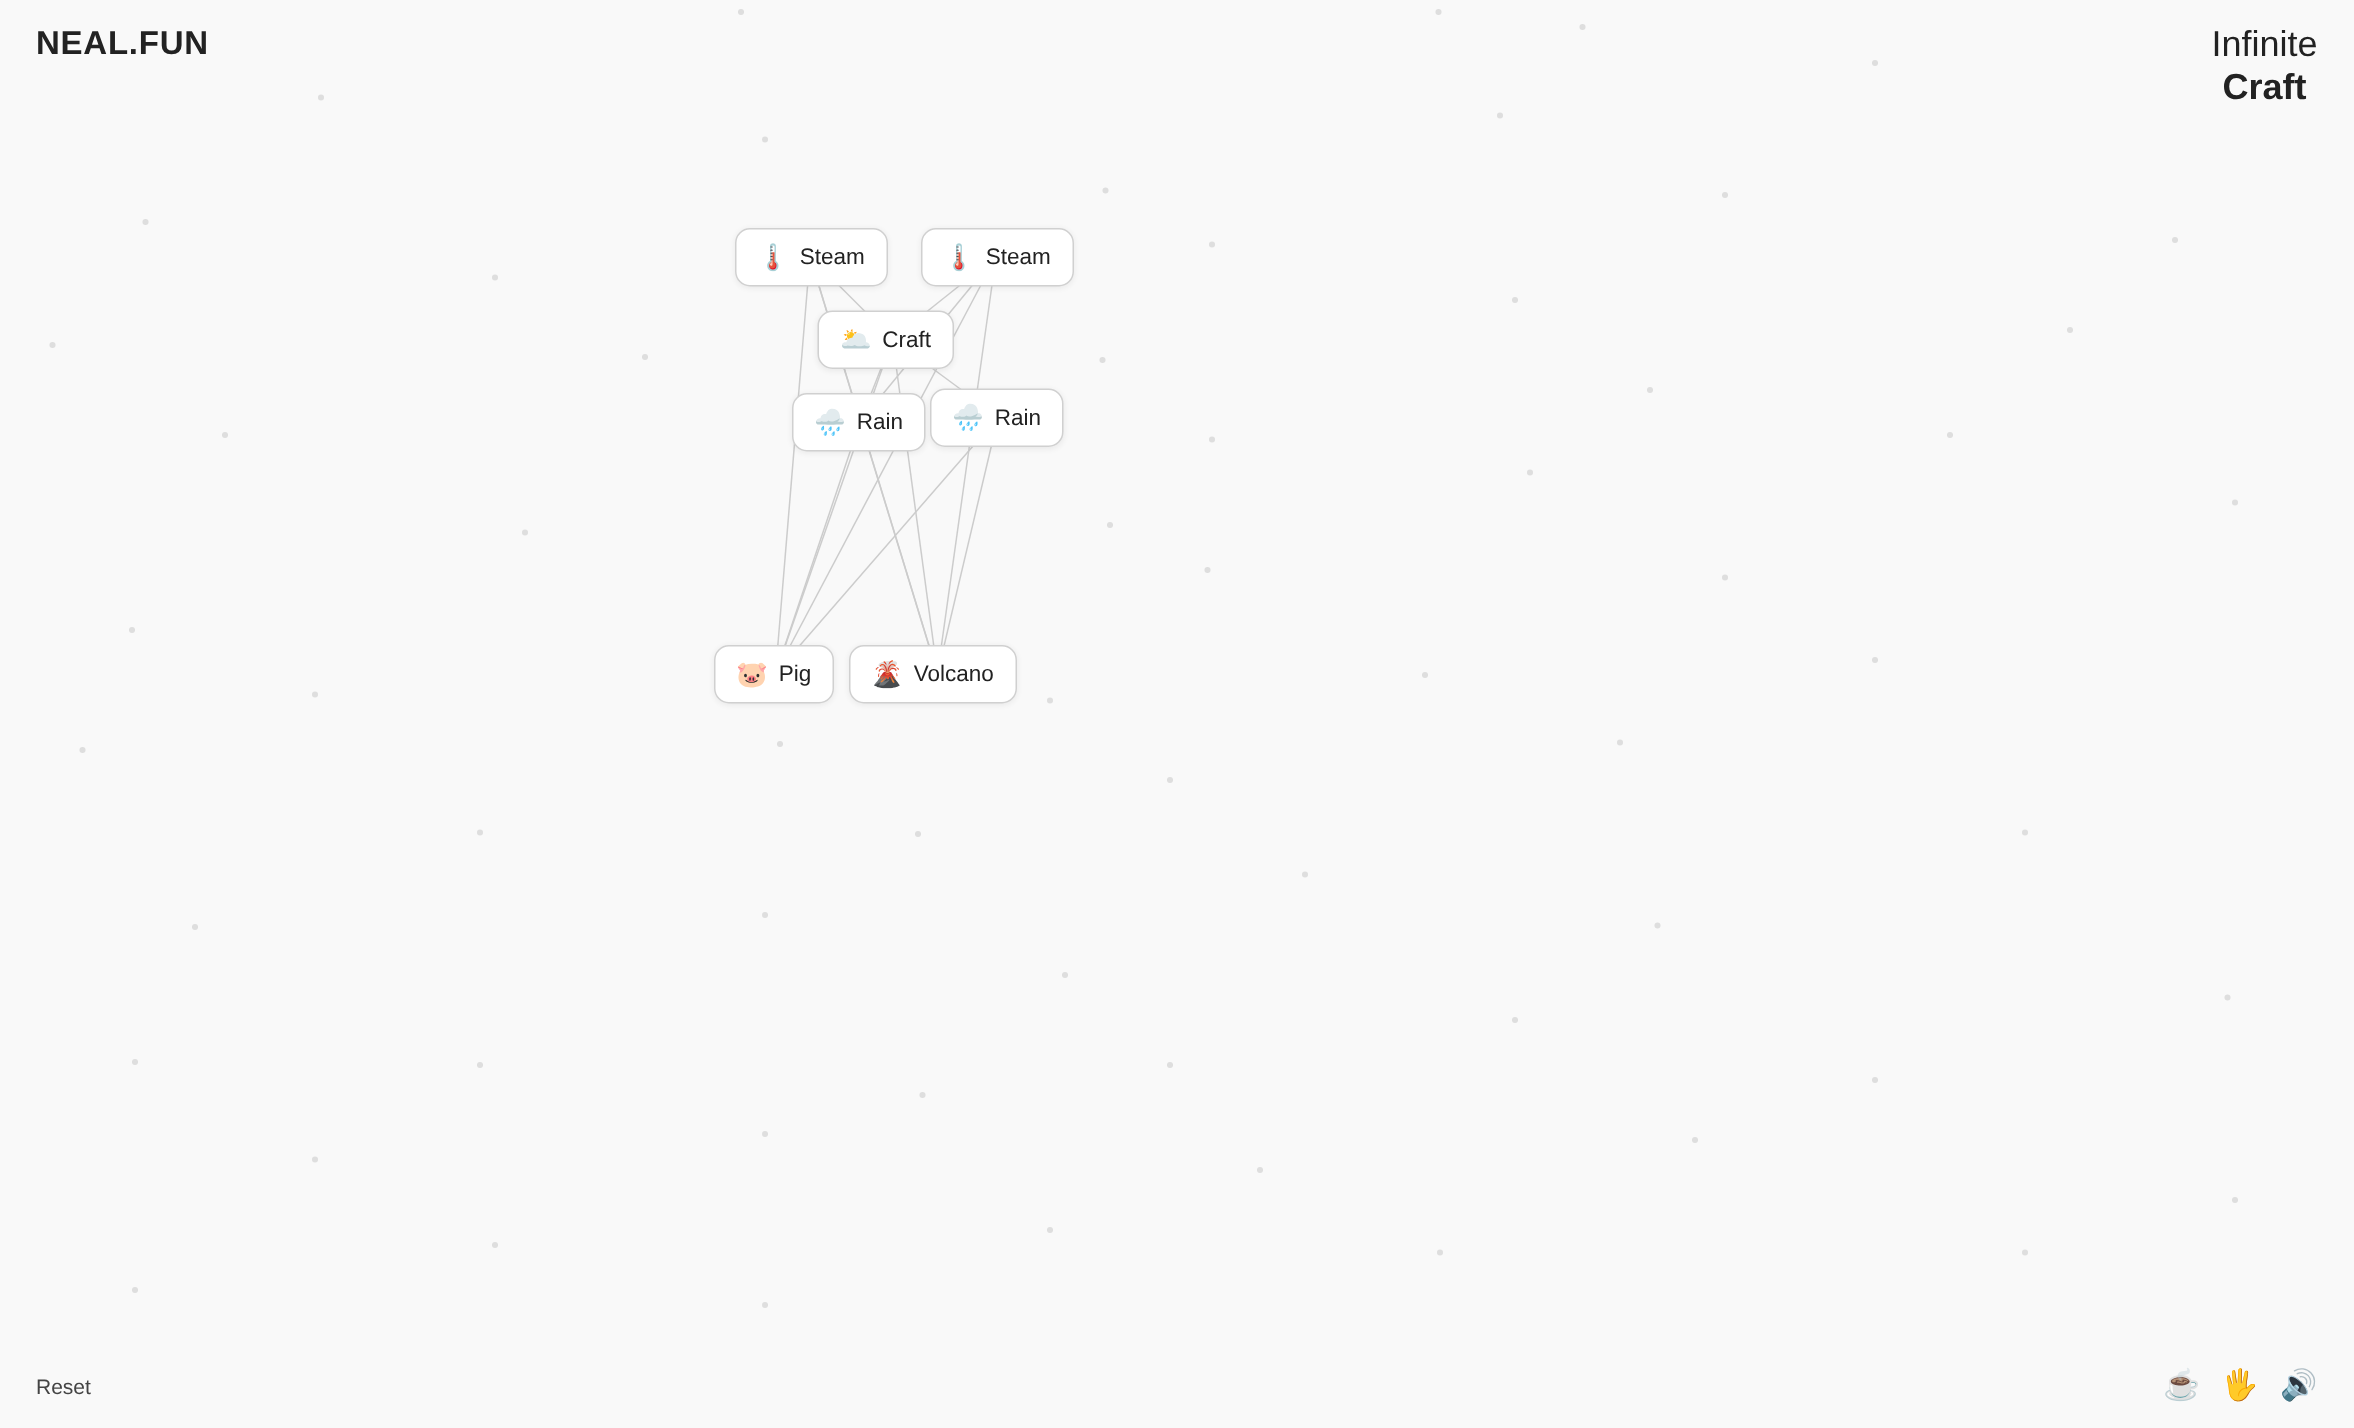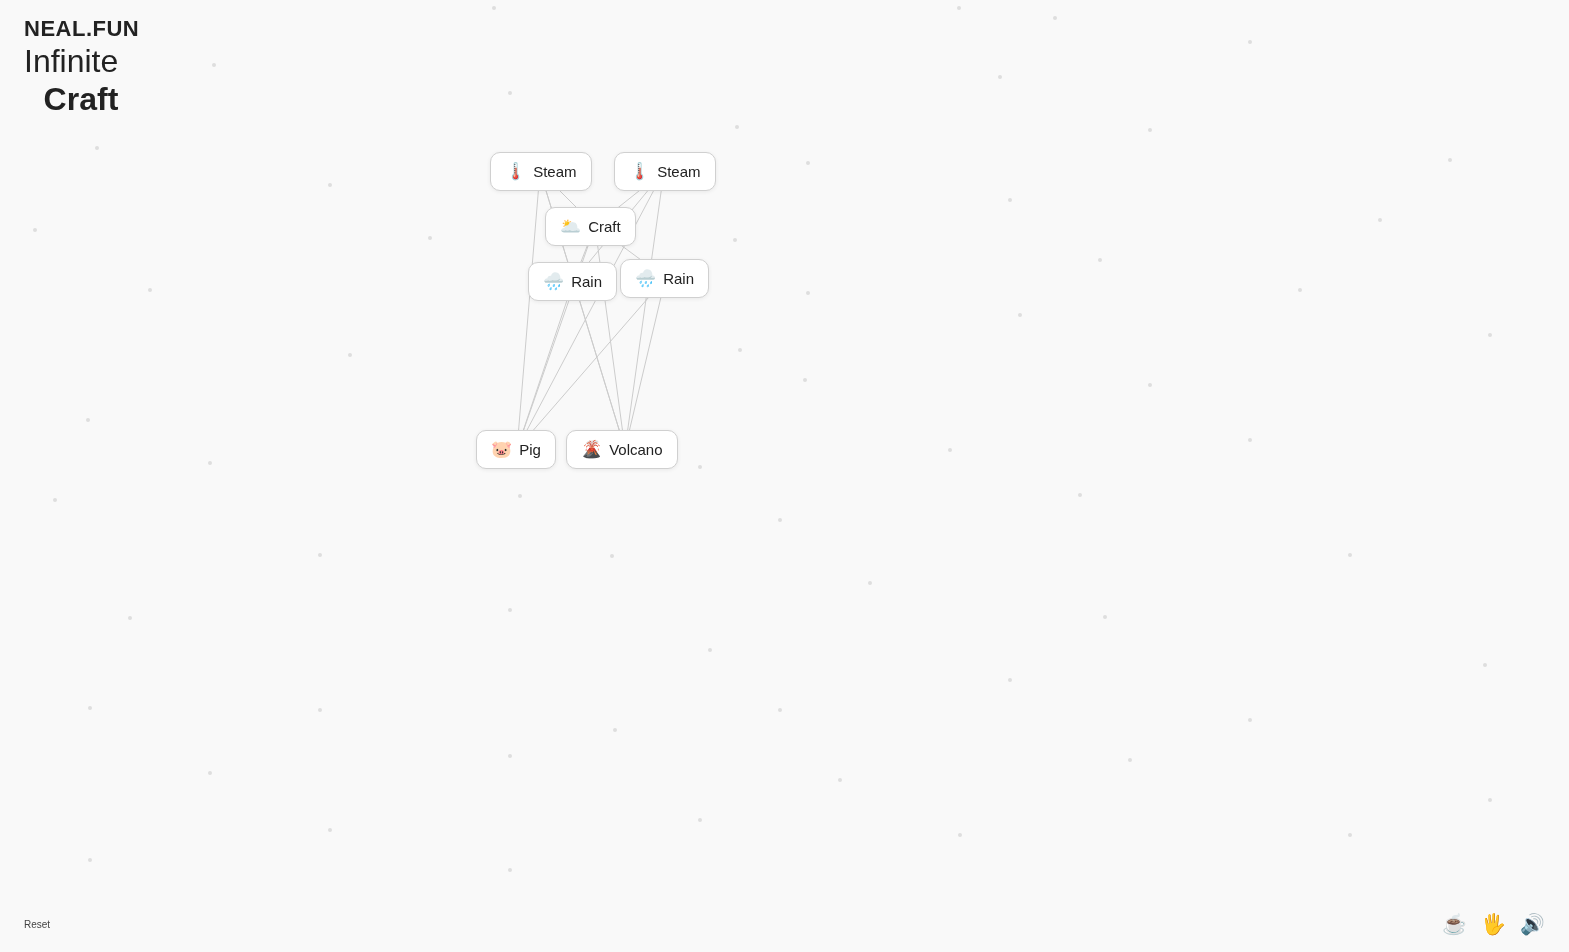--- a/index.html
+++ b/index.html
@@ -16,33 +16,32 @@
     
     .header {
       position: absolute;
       top: 16px;
       left: 0; right: 0;
       display: flex;
       justify-content: space-between;
       align-items: flex-start;
       padding: 0 24px;
       z-index: 10;
-      flex-direction: column;
     }
 
     .logo {
       font-size: 22px;
       font-weight: 700;
       color: #222;
       letter-spacing: 0.5px;
     }
 
     .title-right {
-      text-align: right;
-      font-size: 32px;
+      text-align: center;
+      font-size: 24px;
       font-weight: 400;
       color: #222;
       line-height: 1.2;
     }
 
     .title-right .infinite {
       font-weight: 300;
     }
 
     .title-right .craft {
@@ -79,21 +78,21 @@
       bottom: 16px;
       left: 0; right: 0;
       display: flex;
       justify-content: space-between;
       align-items: center;
       padding: 0 24px;
       z-index: 10;
     }
 
     .reset-btn {
-      font-size: 10px;
+      font-size: 14px;
       color: #444;
       background: none;
       border: none;
       cursor: pointer;
     }
 
     .footer-icons {
       display: flex;
       gap: 14px;
       align-items: center;

